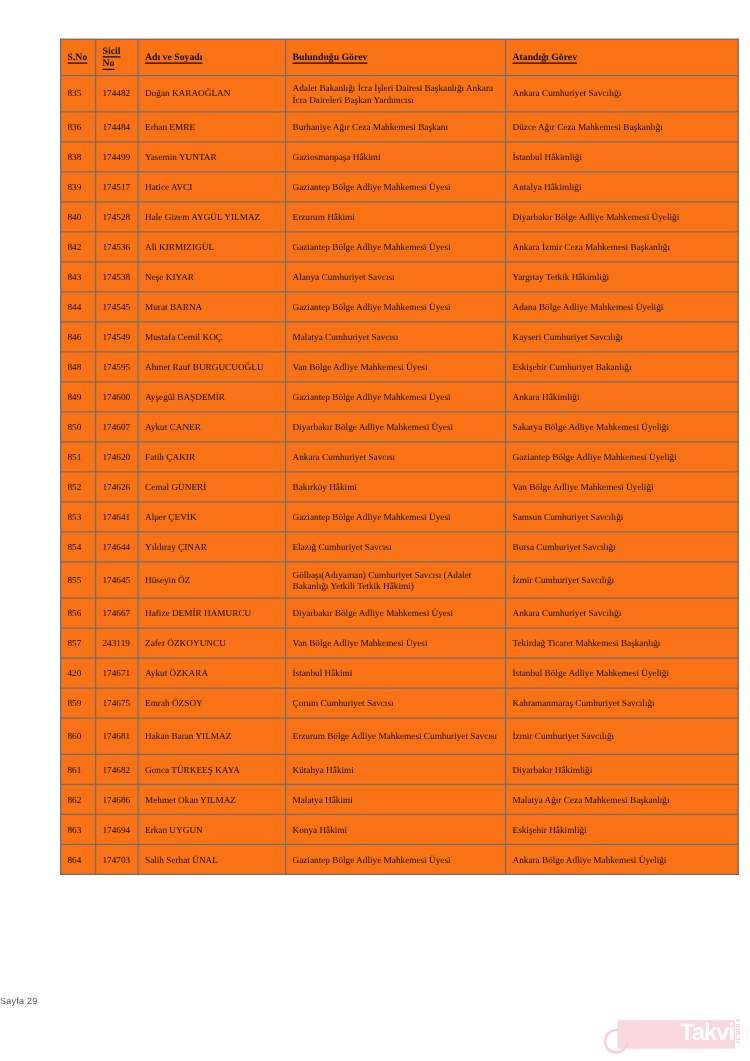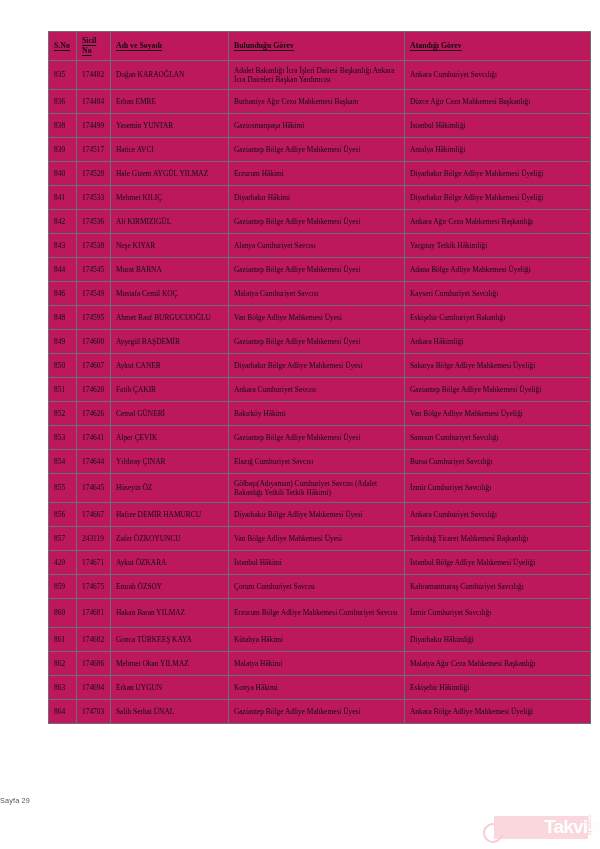--- a/index.html
+++ b/index.html
@@ -29,21 +29,21 @@
     position: absolute;
     left: 48px;
     top: 31px;
     width: 542px;
   }
 
   table.appt {
     border-collapse: collapse;
     width: 542px;
     table-layout: fixed;
-    background: #be185d;
+    background: #f97316;
   }
 
   table.appt td, table.appt th {
     border: 1px solid #6e6e6e;
     padding: 3px 4px 3px 5px;
     font-size: 7.4px;
     line-height: 1.30;
     vertical-align: middle;
     text-align: left;
     font-weight: normal;
@@ -204,32 +204,25 @@
             <td class="ata">Antalya Hâkimliği</td>
           </tr>
           <tr>
             <td class="sno">840</td>
             <td class="sicil">174528</td>
             <td class="ad">Hale Gizem AYGÜL YILMAZ</td>
             <td class="bul">Erzurum Hâkimi</td>
             <td class="ata">Diyarbakır Bölge Adliye Mahkemesi Üyeliği</td>
           </tr>
           <tr>
-            <td class="sno">841</td>
-            <td class="sicil">174533</td>
-            <td class="ad">Mehmet KILIÇ</td>
-            <td class="bul">Diyarbakır Hâkimi</td>
-            <td class="ata">Diyarbakır Bölge Adliye Mahkemesi Üyeliği</td>
-          </tr>
-          <tr>
             <td class="sno">842</td>
             <td class="sicil">174536</td>
             <td class="ad">Ali KIRMIZIGÜL</td>
             <td class="bul">Gaziantep Bölge Adliye Mahkemesi Üyesi</td>
-            <td class="ata">Ankara Ağır Ceza Mahkemesi Başkanlığı</td>
+            <td class="ata">Ankara İzmir Ceza Mahkemesi Başkanlığı</td>
           </tr>
           <tr>
             <td class="sno">843</td>
             <td class="sicil">174538</td>
             <td class="ad">Neşe KIYAR</td>
             <td class="bul">Alanya Cumhuriyet Savcısı</td>
             <td class="ata">Yargıtay Tetkik Hâkimliği</td>
           </tr>
           <tr>
             <td class="sno">844</td>

